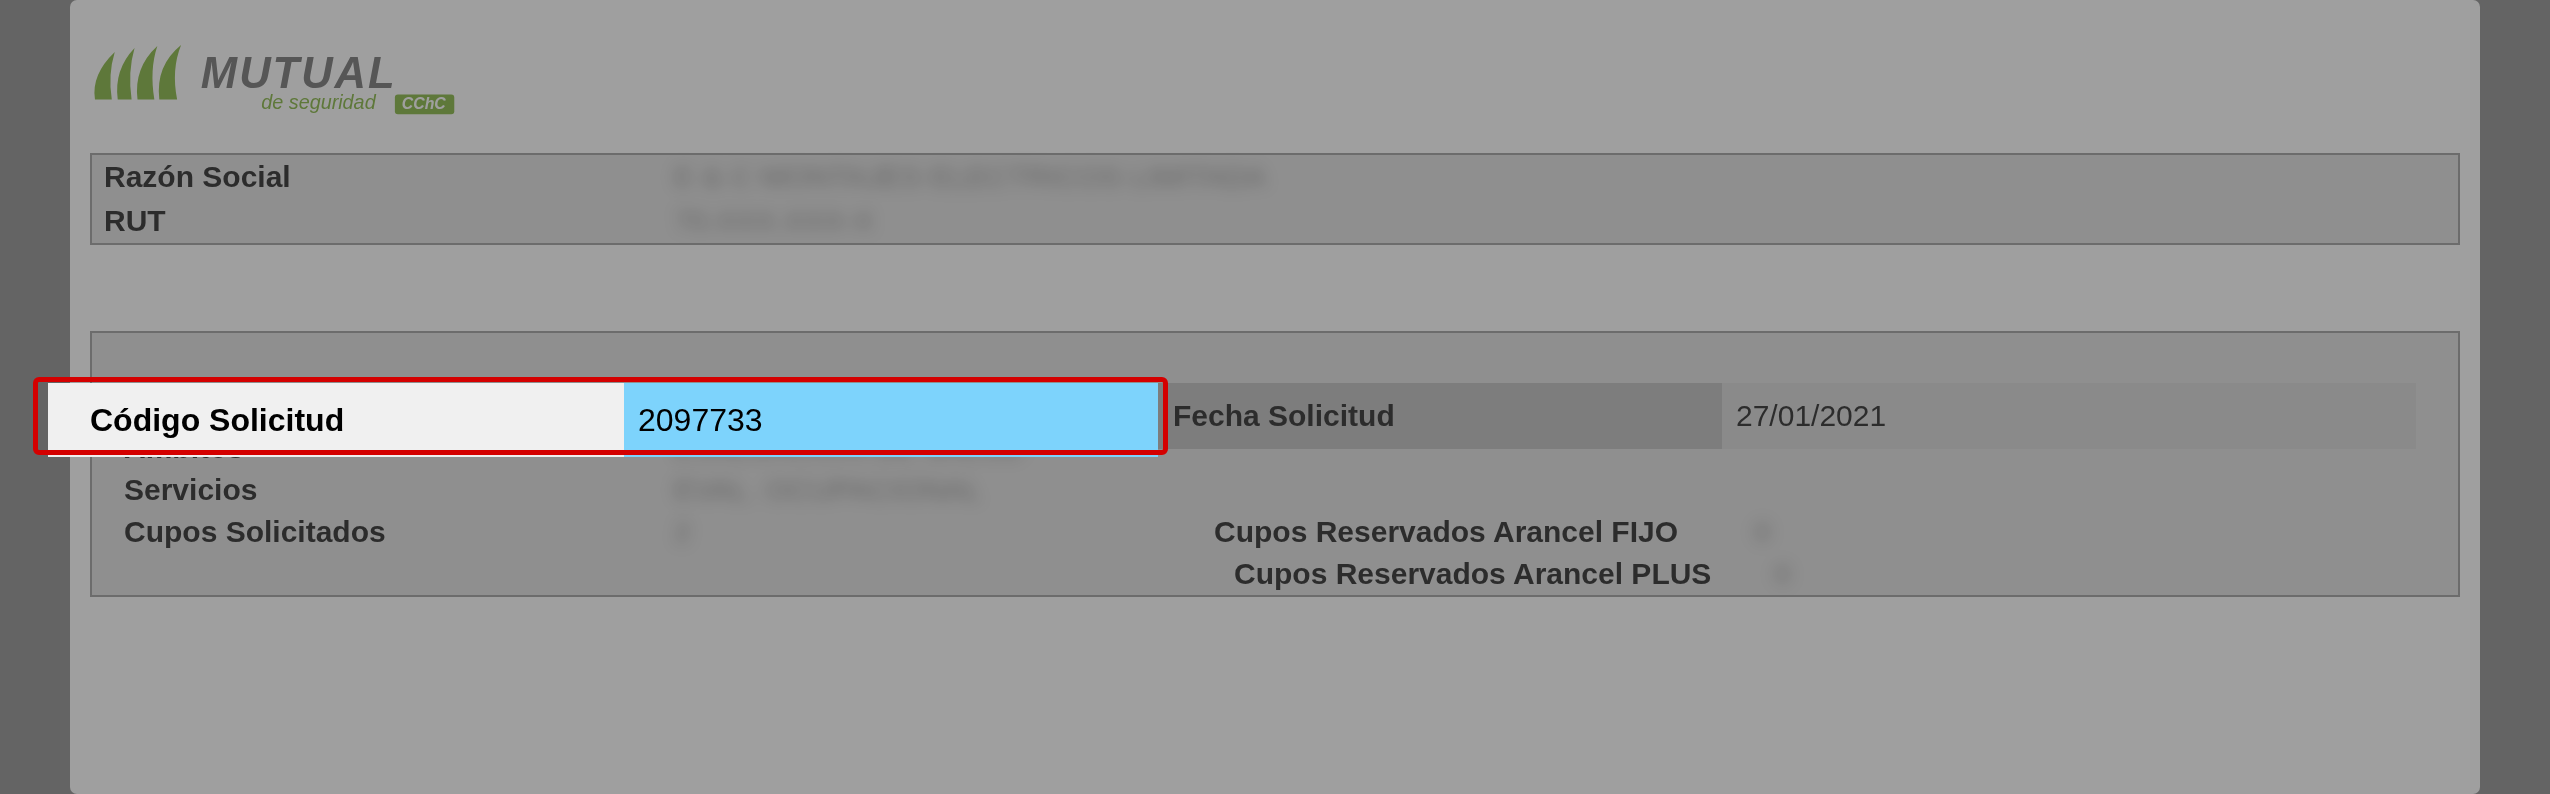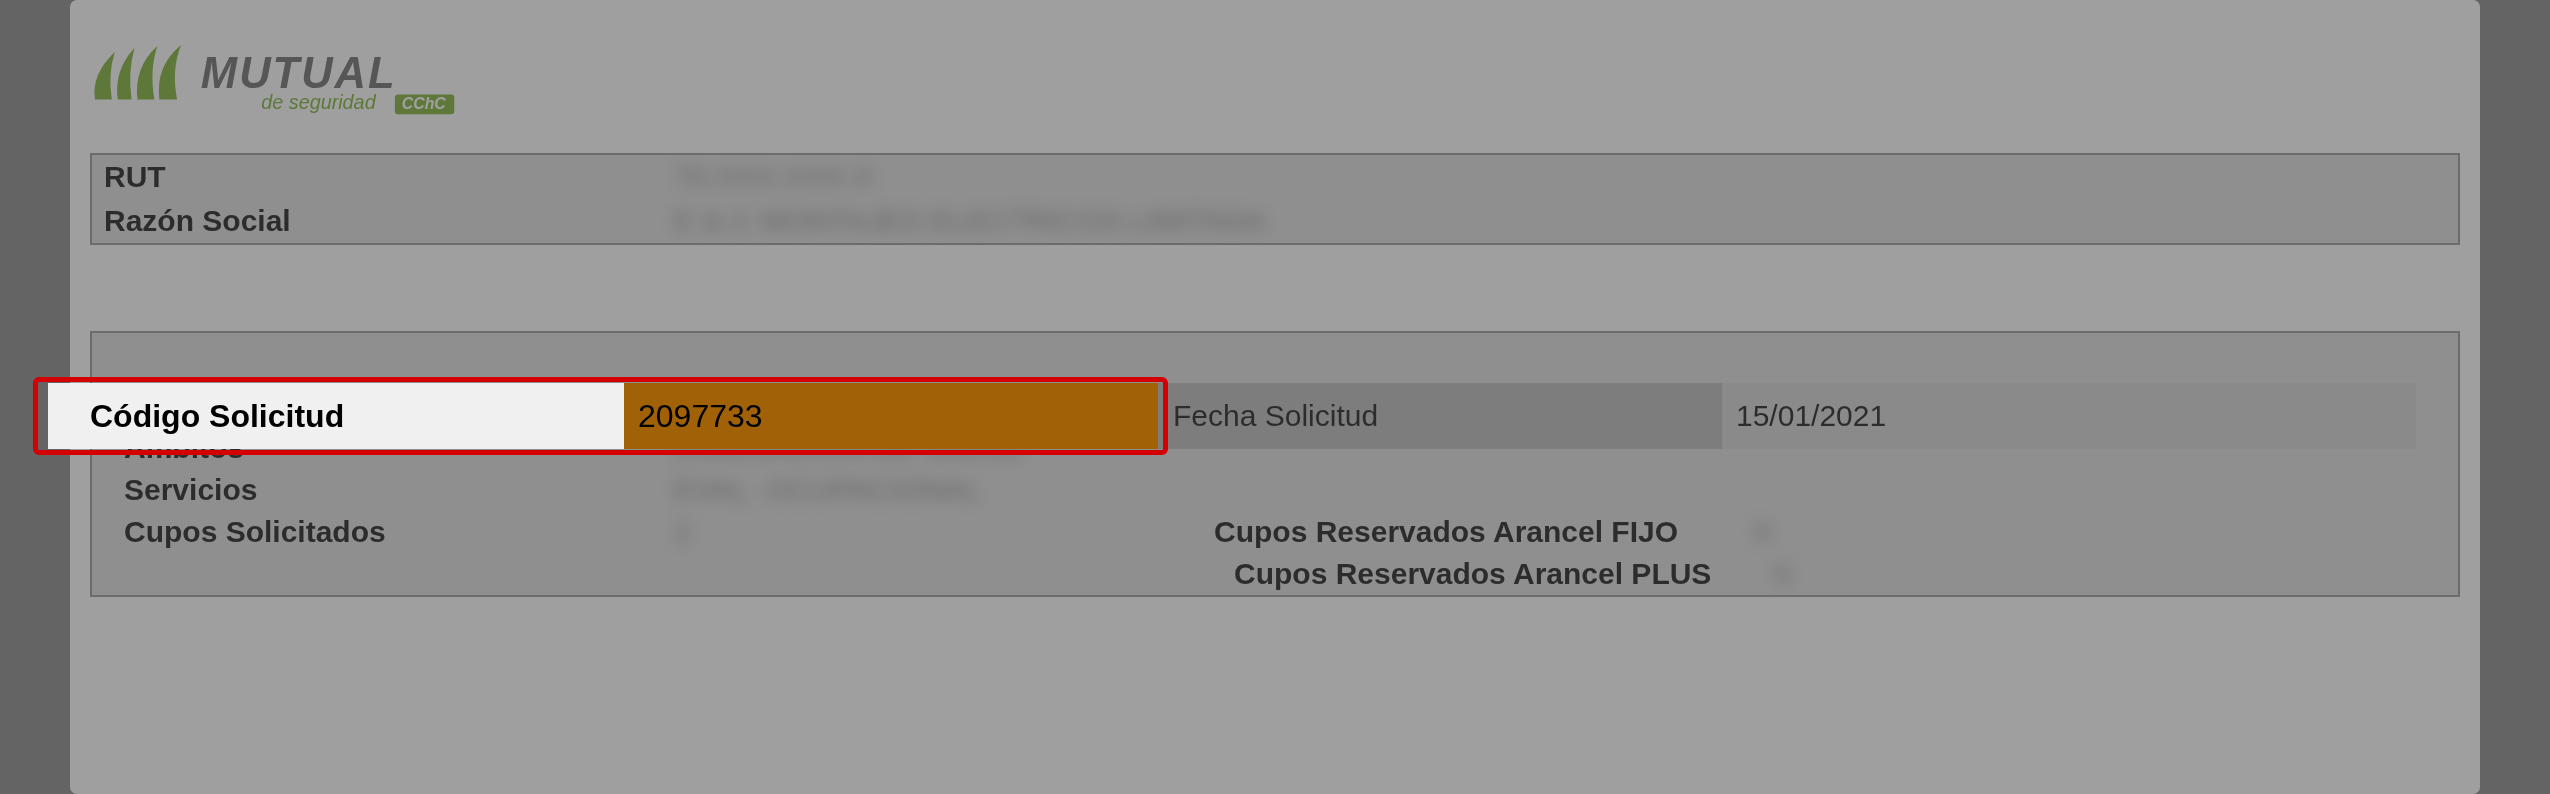--- a/index.html
+++ b/index.html
@@ -60,22 +60,22 @@
       filter: blur(8px);
       opacity: 0.7;
       user-select: none;
       color: #555;
     }
 
     .highlight-strip {
       position: absolute;
       left: 48px;
       width: 1110px;
-      height: 66px;
-      background: #a16207;
+      height: 74px;
+      background: #7dd3fc;
       z-index: 10;
       display: flex;
       align-items: center;
     }
     .highlight-border {
       position: absolute;
       left: 33px;
       width: 1135px;
       height: 78px;
       border: 5px solid #d40000;
@@ -107,21 +107,21 @@
       left: 1158px;
       width: 1258px;
       height: 66px;
       z-index: 10;
       display: flex;
       align-items: center;
     }
     .fecha-label {
       width: 564px;
       padding-left: 15px;
-      font-weight: normal;
+      font-weight: bold;
       font-size: 30px;
       color: #000;
       background: #b3b3b3;
       height: 100%;
       display: flex;
       align-items: center;
     }
     .fecha-value {
       flex: 1;
       padding-left: 14px;
@@ -164,26 +164,26 @@
       </g>
       <text x="112" y="48" font-family="Arial" font-size="44" font-weight="bold" font-style="italic" fill="#5d5d5d" letter-spacing="2">MUTUAL</text>
       <text x="173" y="70" font-family="Arial" font-size="20" font-style="italic" fill="#6fa81f">de seguridad</text>
       <rect x="308" y="55" width="60" height="20" rx="3" fill="#6fa81f"></rect>
       <text x="315" y="70" font-family="Arial" font-size="16" font-weight="bold" font-style="italic" fill="#ffffff">CChC</text>
     </svg>
   </div>
 
   <div class="info-box">
     <div class="row">
+      <div class="label-cell">Razón Social</div>
+      <div class="value-cell blurred">E &amp; C MONTAJES ELECTRICOS LIMITADA</div>
+    </div>
+    <div class="row">
       <div class="label-cell">RUT</div>
       <div class="value-cell blurred">70.XXX.XXX-X</div>
-    </div>
-    <div class="row">
-      <div class="label-cell">Razón Social</div>
-      <div class="value-cell blurred">E &amp; C MONTAJES ELECTRICOS LIMITADA</div>
     </div>
   </div>
 
   <div style="height:72px; position:relative;">
     
   </div>
 
   <div class="details-box" style="margin-top:-6px;">
     <div class="row" style="visibility:hidden; min-height:52px;"></div>
     <div class="row">
@@ -222,14 +222,14 @@
 <div class="overlay"></div>
 
 <div class="highlight-strip" style="top:383px;">
   <div class="hl-label">Código Solicitud</div>
   <div class="hl-value">2097733</div>
 </div>
 <div class="highlight-border" style="top:377px;"></div>
 
 <div class="fecha-strip" style="top:383px; z-index:3;">
   <div class="fecha-label">Fecha Solicitud</div>
-  <div class="fecha-value">15/01/2021</div>
+  <div class="fecha-value">27/01/2021</div>
 </div>
 
 </body></html>

